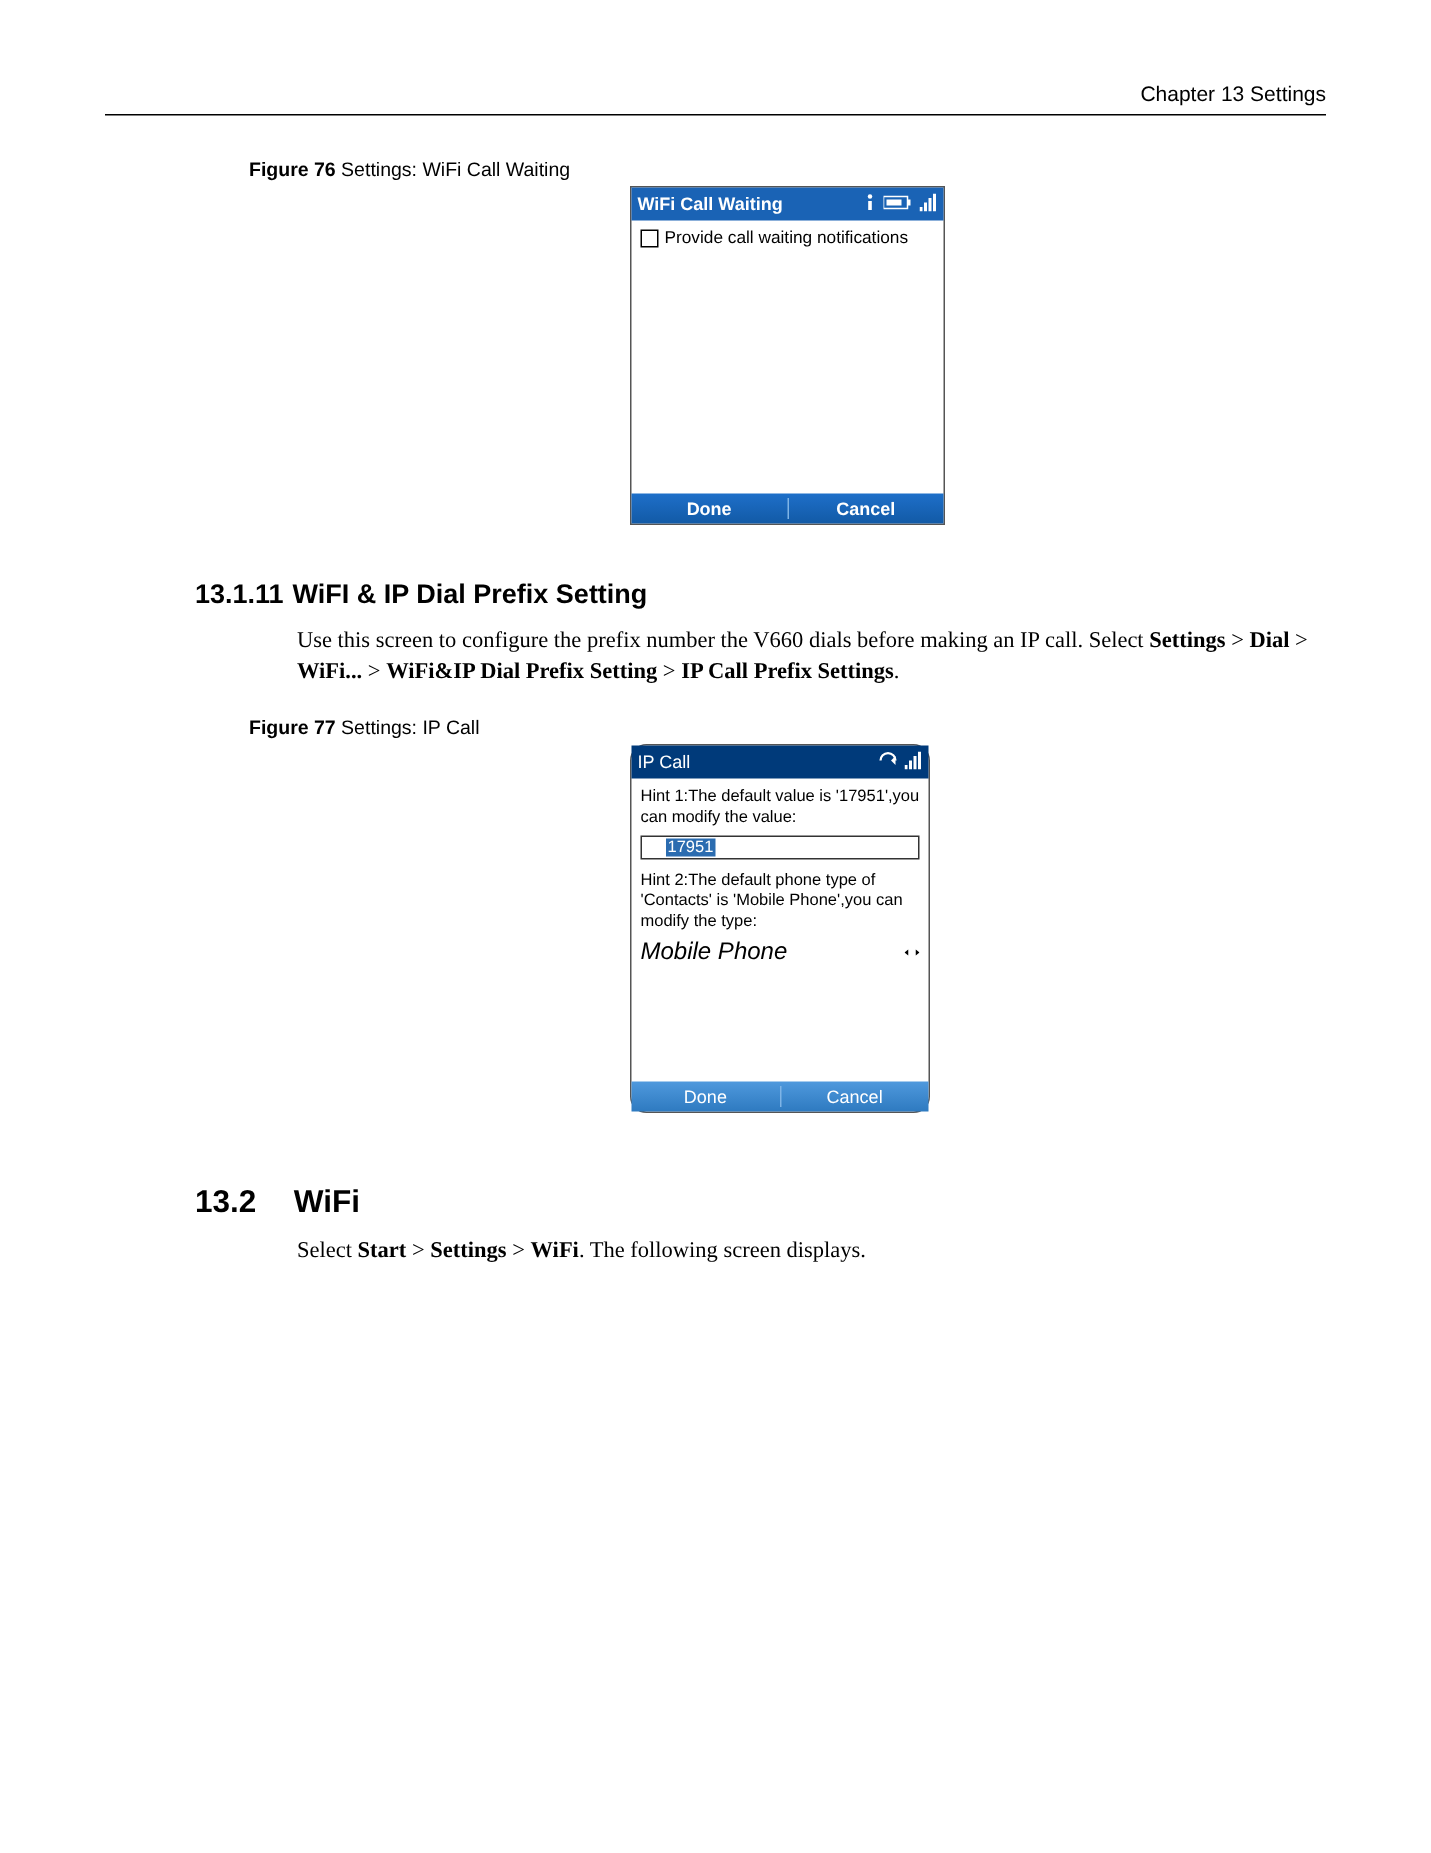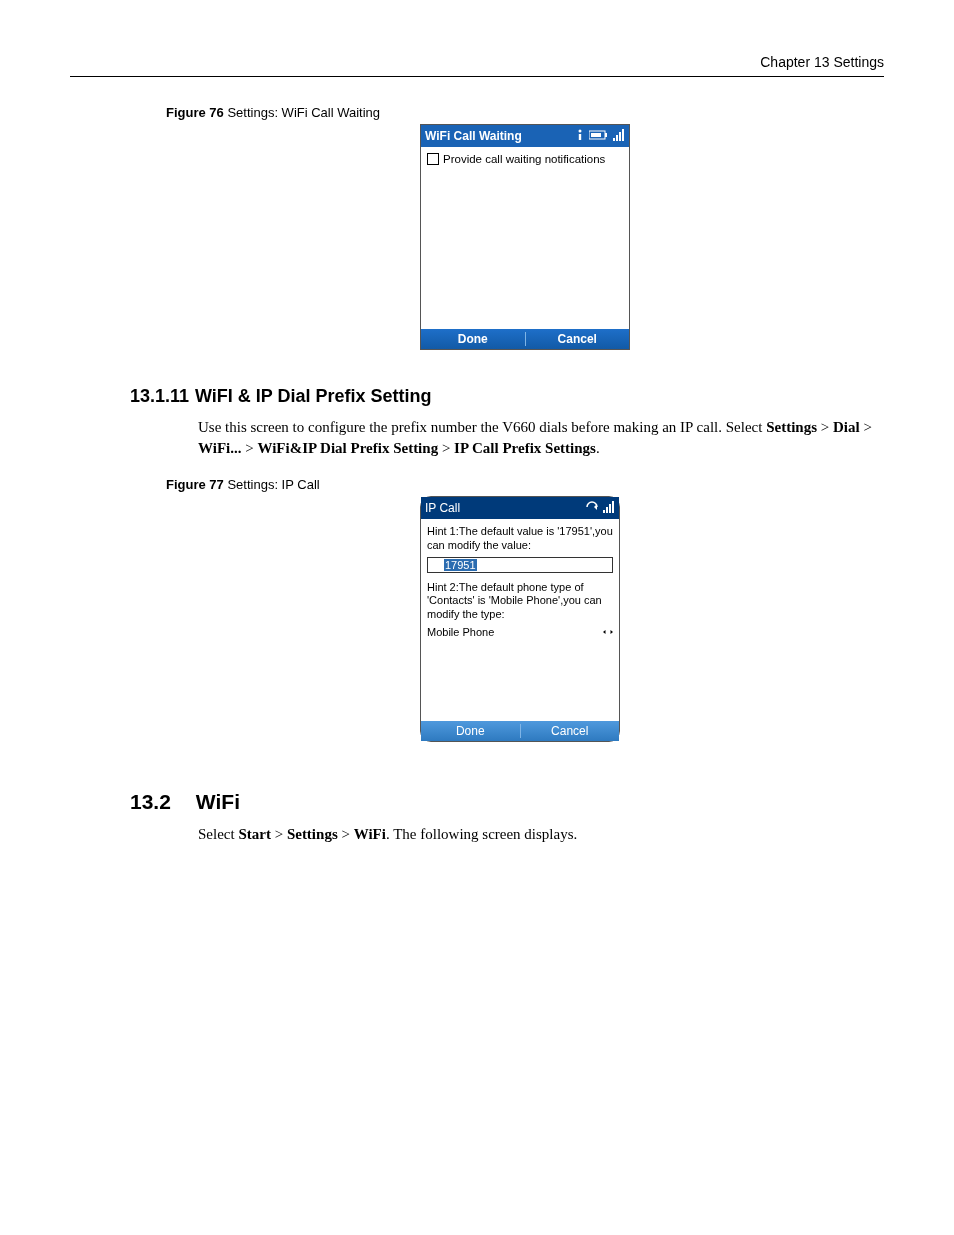--- a/index.html
+++ b/index.html
@@ -99,21 +99,22 @@
     border: 1px solid #333;
     padding: 1px 16px;
     font-size: 11px;
     margin-bottom: 8px;
   }
   .ip-input .sel {
     background: #2b6cb0; color: #fff; padding: 0 1px;
   }
   .ip-row {
     display: flex; justify-content: space-between; align-items: center;
-    font-size: 11px;
+    font-size: 16px;
+    font-style: italic;
   }
 
   
   h2.section {
     font-family: Arial, Helvetica, sans-serif;
     font-size: 18px;
     font-weight: bold;
     margin: 36px 0 10px 60px;
   }
   h2.section.major {

